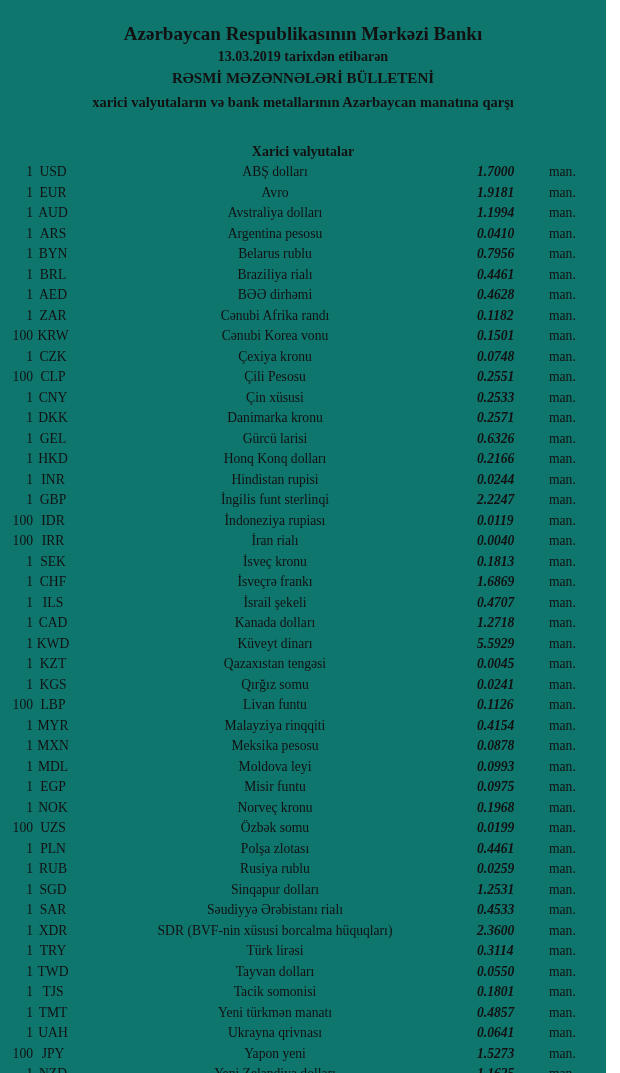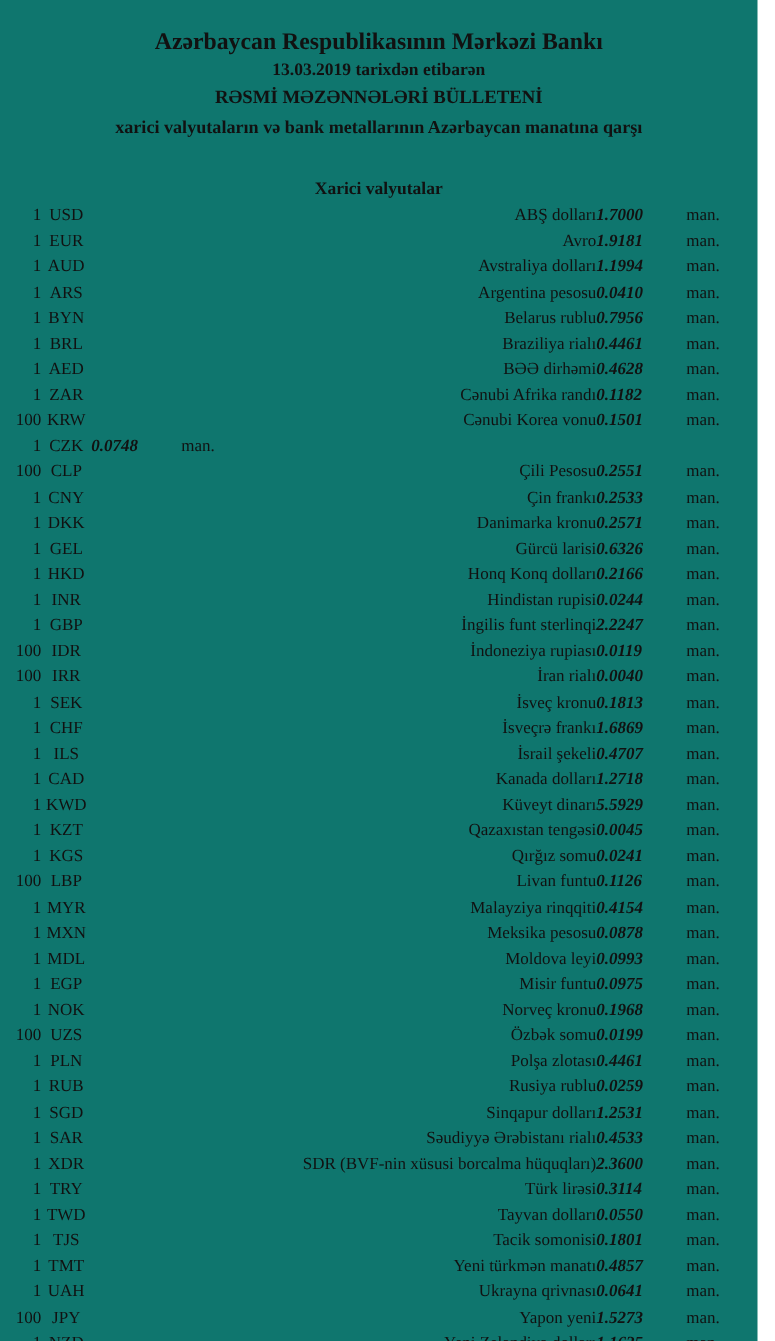--- a/index.html
+++ b/index.html
@@ -67,21 +67,21 @@
     text-align: right;
     flex: 0 0 auto;
   }
   .row .code {
     width: 40px;
     text-align: center;
     flex: 0 0 auto;
   }
   .row .name {
     flex: 1 1 auto;
-    text-align: right;
+    text-align: center;
     white-space: nowrap;
     overflow: hidden;
   }
   .row .rate {
     width: 60px;
     text-align: left;
     font-weight: bold;
     font-style: italic;
     flex: 0 0 auto;
   }
@@ -163,34 +163,35 @@
       <div class="row">
         <span class="qty">100</span>
         <span class="code">KRW</span>
         <span class="name">Cənubi Korea vonu</span>
         <span class="rate">0.1501</span>
         <span class="unit">man.</span>
       </div>
       <div class="row">
         <span class="qty">1</span>
         <span class="code">CZK</span>
+        <span class="name">Çexiya kronu</span>
         <span class="rate">0.0748</span>
         <span class="unit">man.</span>
       </div>
       <div class="row">
         <span class="qty">100</span>
         <span class="code">CLP</span>
         <span class="name">Çili Pesosu</span>
         <span class="rate">0.2551</span>
         <span class="unit">man.</span>
       </div>
       <div class="row">
         <span class="qty">1</span>
         <span class="code">CNY</span>
-        <span class="name">Çin frankı</span>
+        <span class="name">Çin xüsusi</span>
         <span class="rate">0.2533</span>
         <span class="unit">man.</span>
       </div>
       <div class="row">
         <span class="qty">1</span>
         <span class="code">DKK</span>
         <span class="name">Danimarka kronu</span>
         <span class="rate">0.2571</span>
         <span class="unit">man.</span>
       </div>

